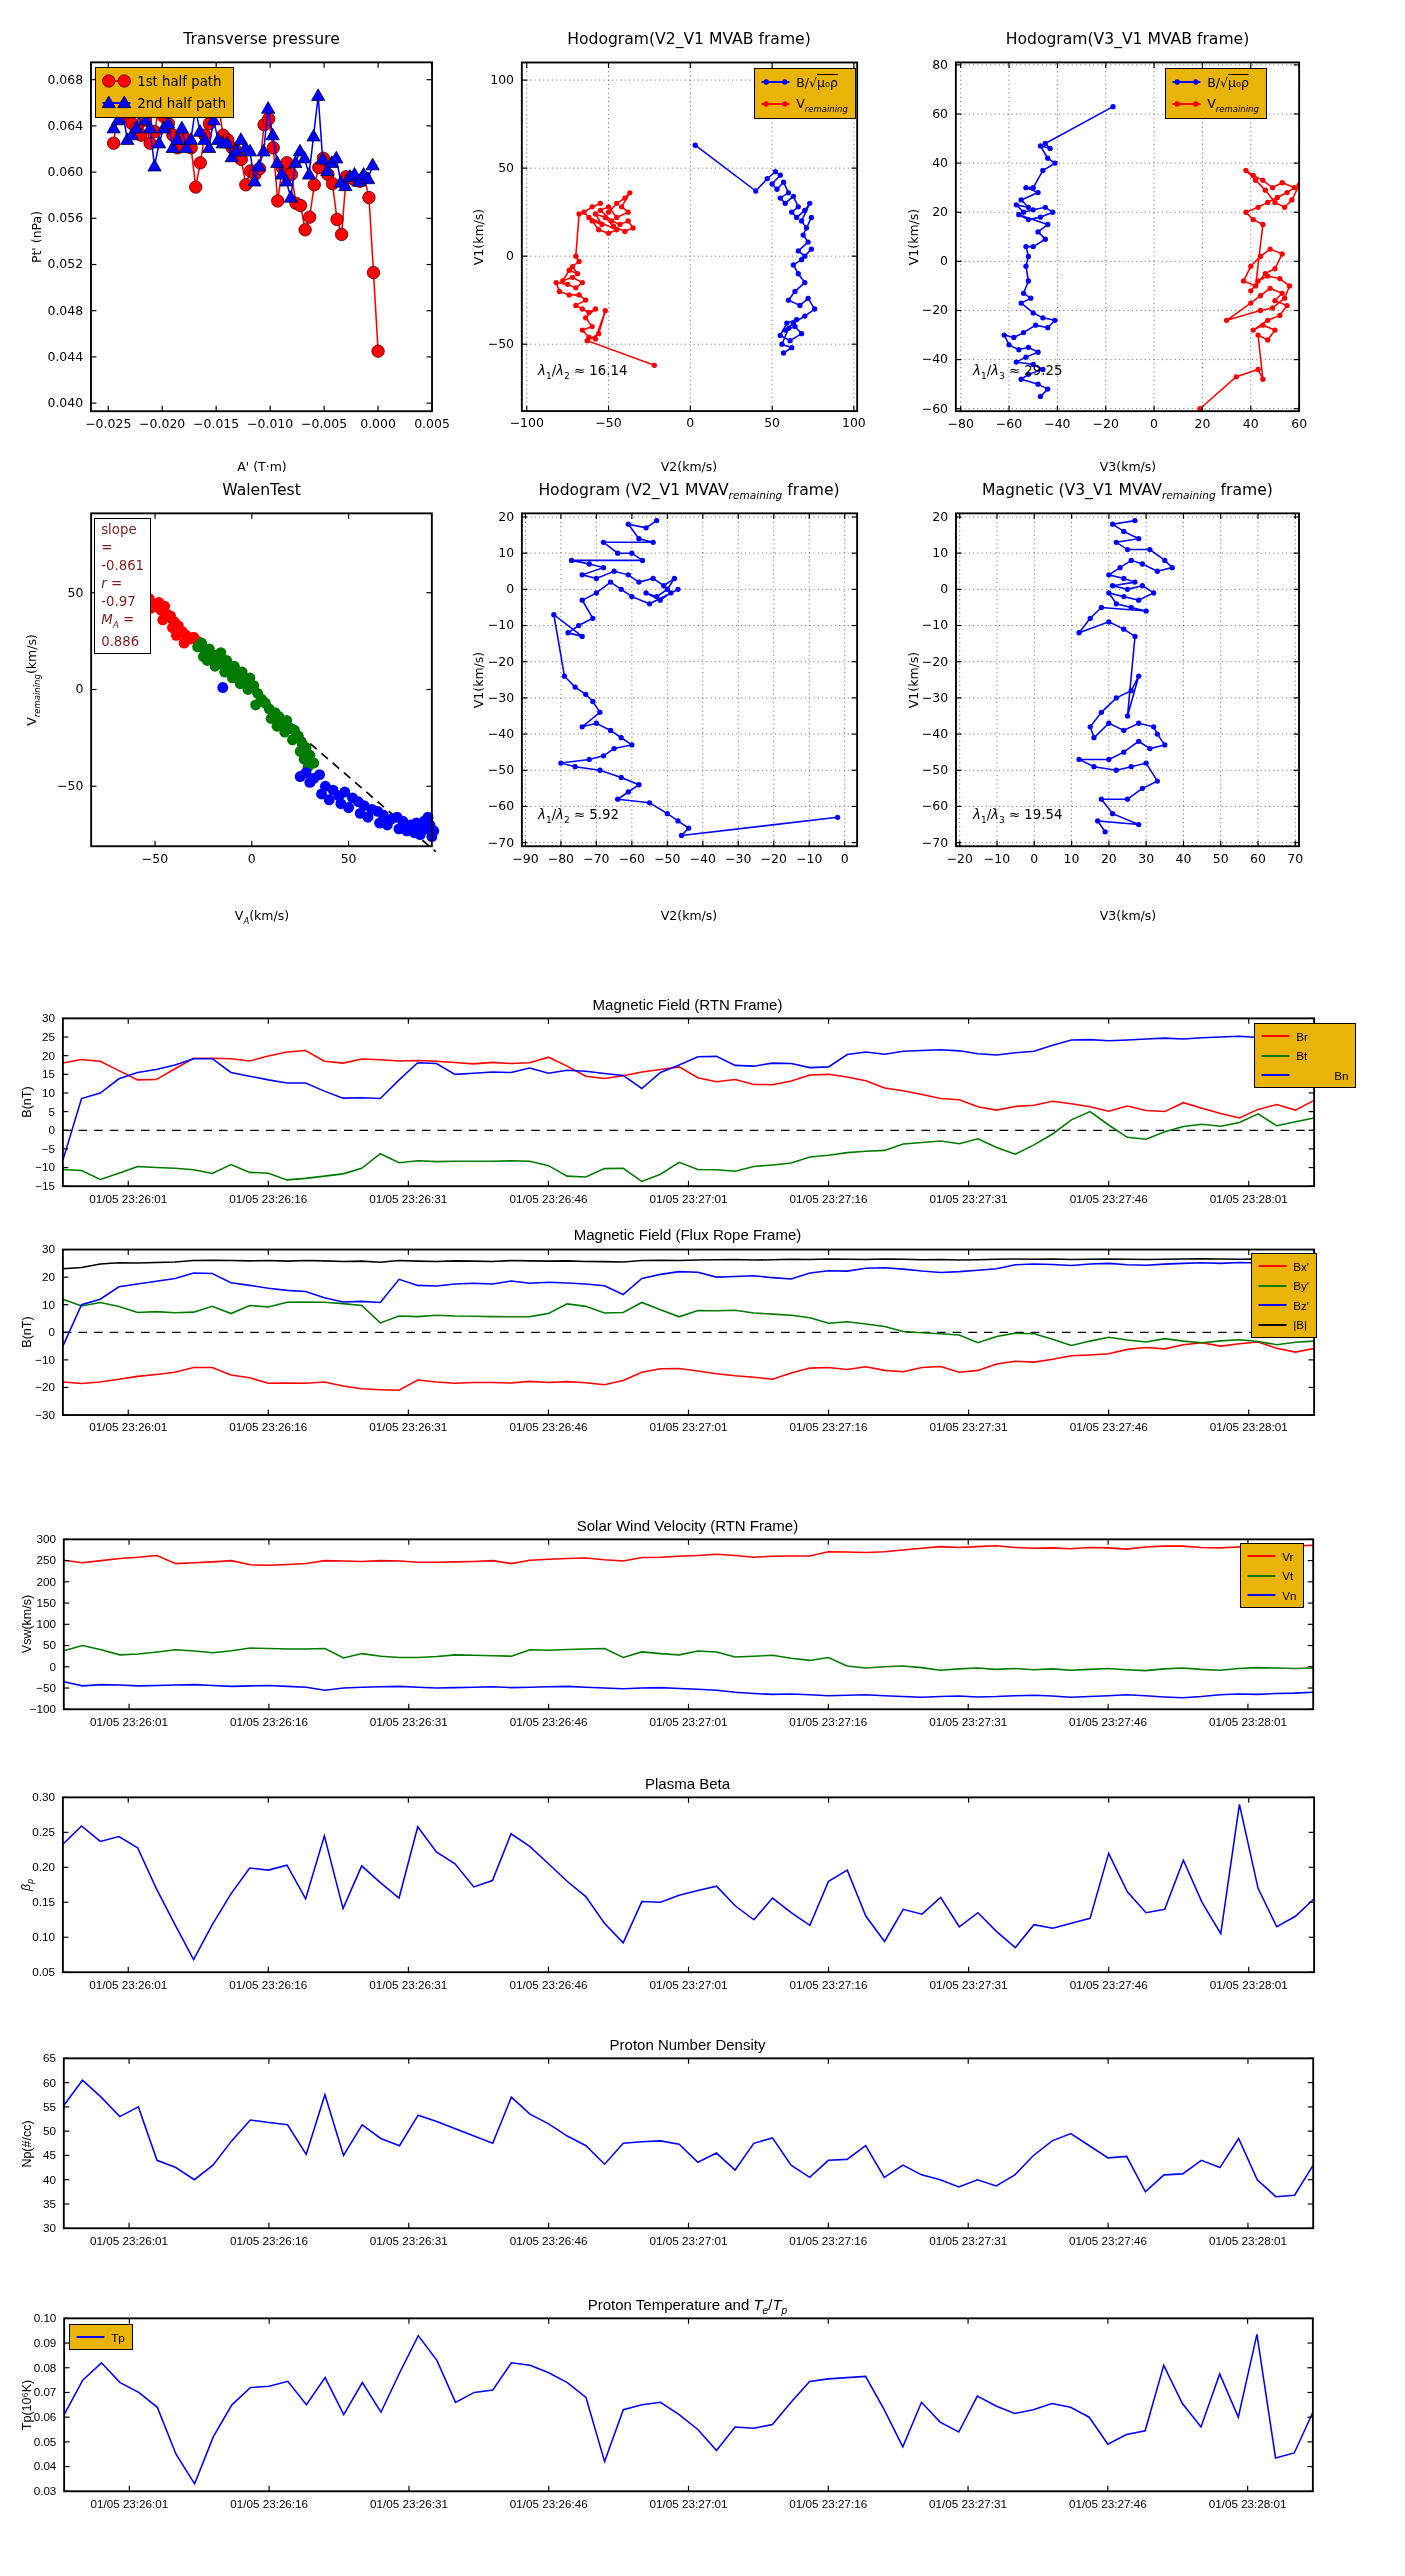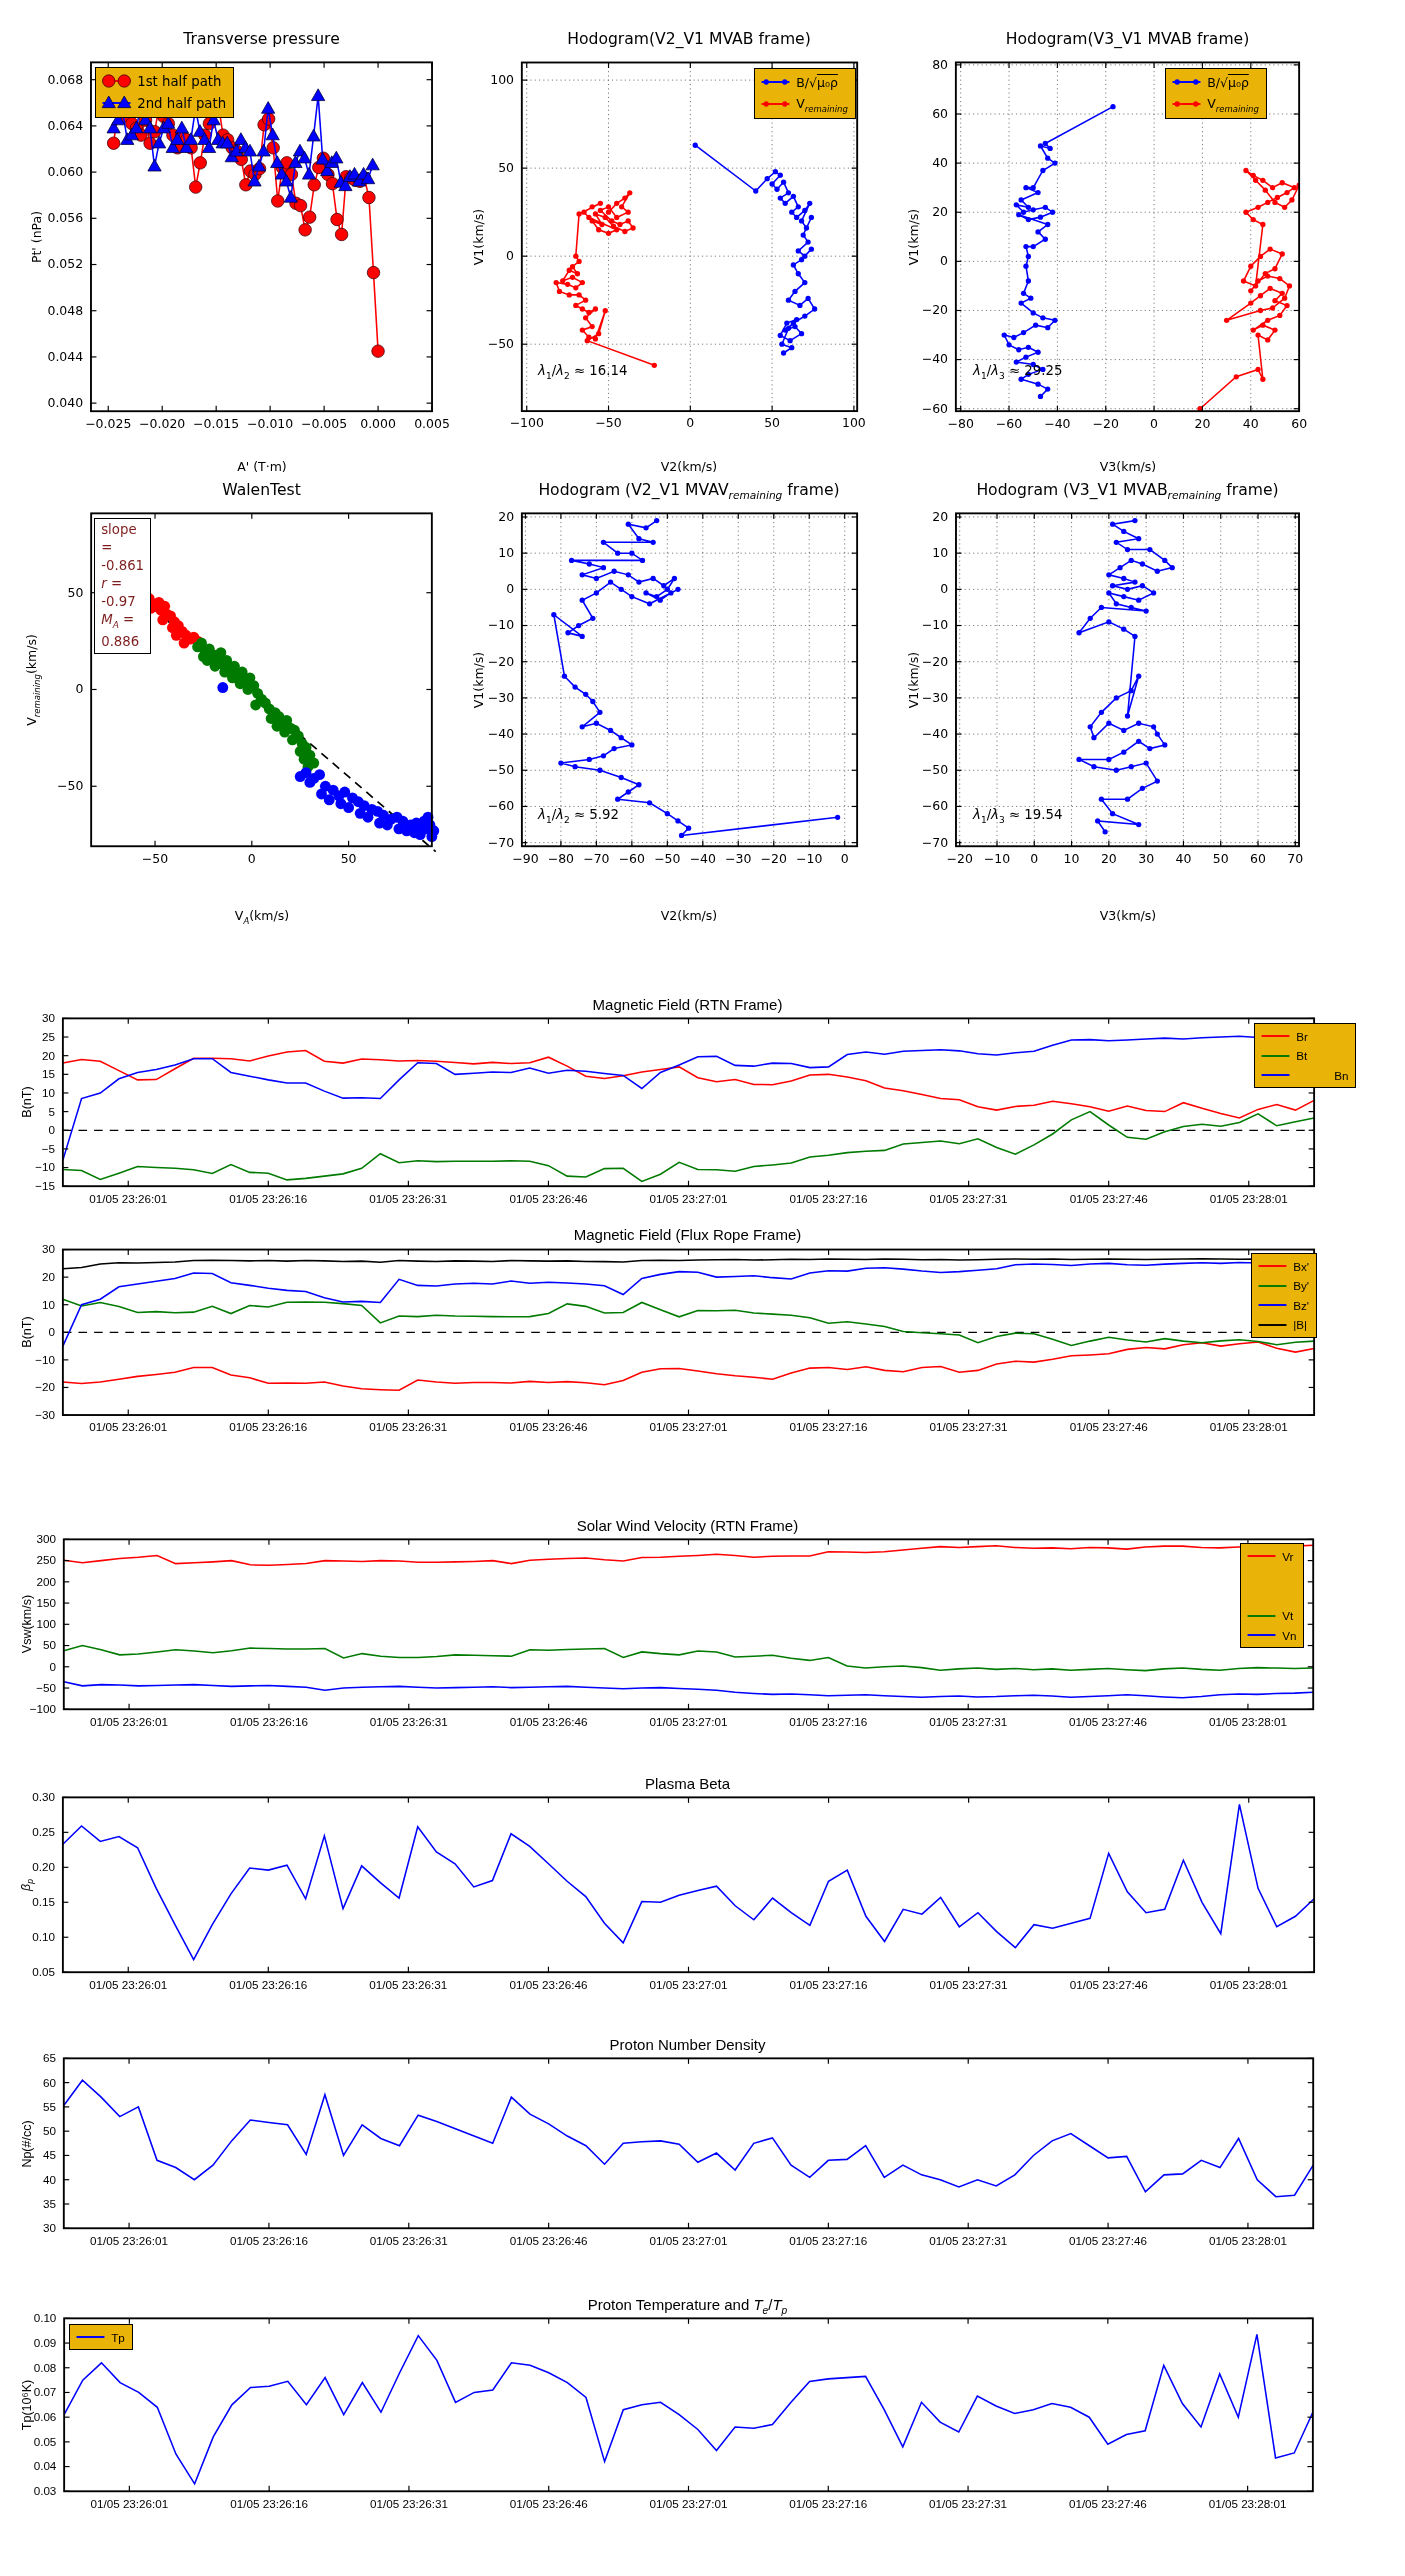--- a/index.html
+++ b/index.html
@@ -929,21 +929,21 @@
           <line x1="430" y1="51.05434782608694" x2="423" y2="51.05434782608694" stroke="#000" stroke-width="1.5"></line>
           <text x="-10" y="56.05434782608694" text-anchor="end" fill="#000" font-family="&quot;DejaVu Sans&quot;, sans-serif" font-size="16">10</text>
           <line x1="0" y1="4.641304347826122" x2="7" y2="4.641304347826122" stroke="#000" stroke-width="1.5"></line>
           <line x1="430" y1="4.641304347826122" x2="423" y2="4.641304347826122" stroke="#000" stroke-width="1.5"></line>
           <text x="-10" y="9.641304347826122" text-anchor="end" fill="#000" font-family="&quot;DejaVu Sans&quot;, sans-serif" font-size="16">20</text>
         </g>
       </svg>
       <div class="ann" style="left: 538px; top: 807px; font: 13.3px &quot;DejaVu Sans&quot;, sans-serif;"><span style="font-style: italic;">λ</span><sub>1</sub><span>/</span><span style="font-style: italic;">λ</span><sub>2</sub><span> ≈ 5.92</span></div>
     </div>
     <div style="position: absolute; left: 0px; top: 0px;">
-      <div class="ptitle" style="left: 956px; top: 481px; width: 343px; font: 15.6px &quot;DejaVu Sans&quot;, sans-serif;"><span>Hodogram (V3_V1 MVAB</span><sub style="font-style: italic;">remaining</sub><span> frame)</span></div>
+      <div class="ptitle" style="left: 956px; top: 481px; width: 343px; font: 15.6px &quot;DejaVu Sans&quot;, sans-serif;"><span>Magnetic (V3_V1 MVAV</span><sub style="font-style: italic;">remaining</sub><span> frame)</span></div>
       <div class="axlab ylab" style="left: 913px; top: 680px; font: 12.5px &quot;DejaVu Sans&quot;, sans-serif;"><span>V1(km/s)</span></div>
       <div class="axlab xlab" style="left: 1128px; top: 908px; font: 12.5px &quot;DejaVu Sans&quot;, sans-serif;"><span>V3(km/s)</span></div>
       <svg width="465" height="375" style="position: absolute; left: 895px; top: 504px; overflow: visible;" viewBox="0 0 596 481">
         <g transform="translate(78,12)">
           <clipPath id="clip-hv3mvav">
             <rect x="0" y="0" width="440" height="427"></rect>
           </clipPath>
           <rect x="0" y="0" width="440" height="427" fill="#ffffff"></rect>
           <line x1="4.782608695652174" y1="0" x2="4.782608695652174" y2="427" stroke="#555" stroke-width="1" stroke-dasharray="1.5,4"></line>
           <line x1="52.608695652173914" y1="0" x2="52.608695652173914" y2="427" stroke="#555" stroke-width="1" stroke-dasharray="1.5,4"></line>
@@ -1358,21 +1358,21 @@
           <text x="-10" y="5" text-anchor="end" fill="#000" font-family="&quot;Liberation Sans&quot;, sans-serif" font-size="15">300</text>
         </g>
       </svg>
       <div class="legend" style="left: 1240px; top: 1543px; font: 11.7px &quot;Liberation Sans&quot;, sans-serif;">
         <div class="lrow" style="height: 19.5px;">
           <svg width="31" height="14" viewBox="0 0 40 18">
             <line x1="2" y1="9" x2="38" y2="9" stroke="#ff0000" stroke-width="2.5"></line>
           </svg>
           <div><span>Vr</span></div>
         </div>
-        <div class="lrow" style="height: 19.5px; margin-top: 40px;">
+        <div class="lrow" style="height: 19.5px;">
           <svg width="31" height="14" viewBox="0 0 40 18">
             <line x1="2" y1="9" x2="38" y2="9" stroke="#007a00" stroke-width="2.5"></line>
           </svg>
           <div><span>Vt</span></div>
         </div>
         <div class="lrow" style="height: 19.5px;">
           <svg width="31" height="14" viewBox="0 0 40 18">
             <line x1="2" y1="9" x2="38" y2="9" stroke="#0000ff" stroke-width="2.5"></line>
           </svg>
           <div><span>Vn</span></div>

